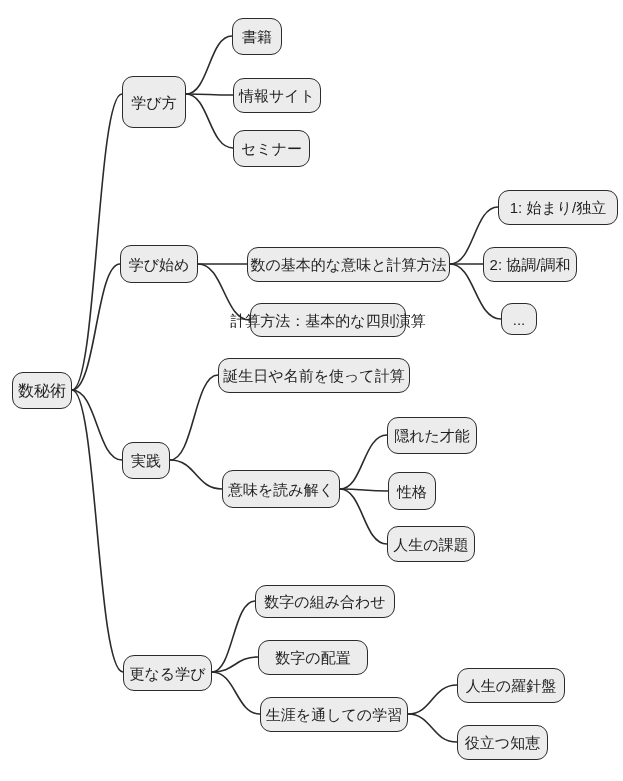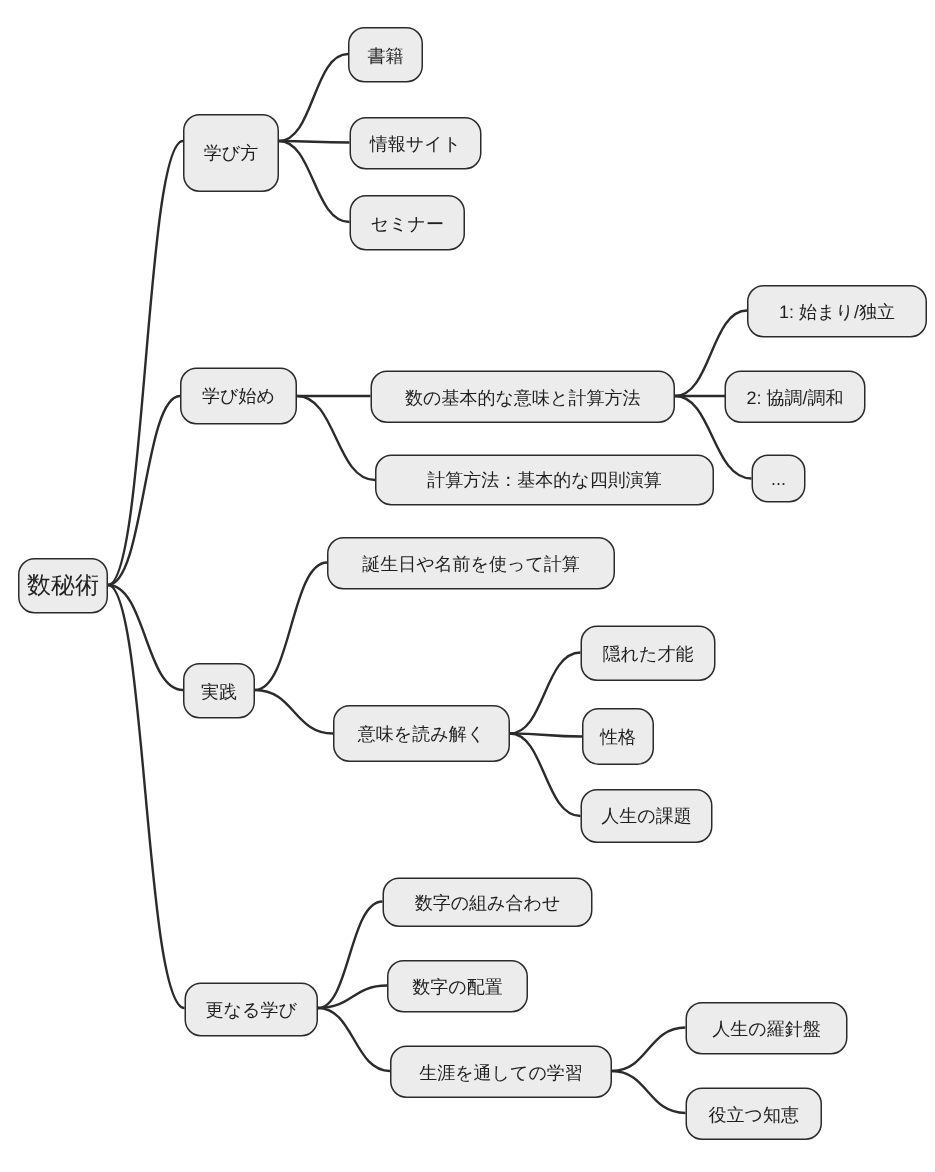--- a/index.html
+++ b/index.html
@@ -15,21 +15,21 @@
   svg.edges path { fill: none; stroke: #2b2b2b; stroke-width: 1.6; }
   .node {
     position: absolute;
     box-sizing: border-box;
     display: flex;
     align-items: center;
     justify-content: center;
     background: #ececec;
     border: 1.7px solid #2b2b2b;
     border-radius: 11px;
-    font-size: 12px;
+    font-size: 15px;
     color: #1f1f1f;
     white-space: nowrap;
     line-height: 1;
   }
   .node.root { font-size: 16px; text-align: center; }
 </style>
 </head>
 <body>
 
 <div class="canvas">
@@ -71,29 +71,29 @@
   <div class="node" style="left:122px; top:76px; width:64px; height:52px">学び方</div>
   <div class="node" style="left:232px; top:18px; width:50px; height:37px">書籍</div>
   <div class="node" style="left:233px; top:78px; width:88px; height:35px">情報サイト</div>
   <div class="node" style="left:120px; top:245px; width:78px; height:38px">学び始め</div>
 
   <div class="node" style="left:233px; top:130px; width:77px; height:37px">セミナー</div>
   <div class="node" style="left:247px; top:247px; width:203px; height:35px">数の基本的な意味と計算方法</div>
   <div class="node" style="left:498px; top:190px; width:120px; height:35px">1: 始まり/独立</div>
   <div class="node" style="left:483px; top:247px; width:94px; height:35px">2: 協調/調和</div>
   <div class="node" style="left:501px; top:303px; width:36px; height:32px">...</div>
-  <div class="node" style="left:250px; top:303px; width:226px; height:34px">計算方法：基本的な四則演算</div>
+  <div class="node" style="left:250px; top:303px; width:156px; height:34px">計算方法：基本的な四則演算</div>
 
   <div class="node" style="left:122px; top:442px; width:48px; height:37px">実践</div>
   <div class="node" style="left:218px; top:358px; width:192px; height:35px">誕生日や名前を使って計算</div>
   <div class="node" style="left:222px; top:470px; width:118px; height:38px">意味を読み解く</div>
   <div class="node" style="left:387px; top:417px; width:90px; height:37px">隠れた才能</div>
   <div class="node" style="left:388px; top:472px; width:48px; height:38px">性格</div>
   <div class="node" style="left:387px; top:526px; width:88px; height:36px">人生の課題</div>
 
   <div class="node" style="left:123px; top:655px; width:89px; height:36px">更なる学び</div>
   <div class="node" style="left:255px; top:585px; width:140px; height:33px">数字の組み合わせ</div>
-  <div class="node" style="left:258px; top:640px; width:94px; height:35px">数字の配置</div>
+  <div class="node" style="left:258px; top:640px; width:110px; height:35px">数字の配置</div>
   <div class="node" style="left:260px; top:697px; width:148px; height:35px">生涯を通しての学習</div>
   <div class="node" style="left:457px; top:668px; width:108px; height:35px">人生の羅針盤</div>
   <div class="node" style="left:457px; top:725px; width:91px; height:35px">役立つ知恵</div>
 
 </div>
 
 </body></html>

